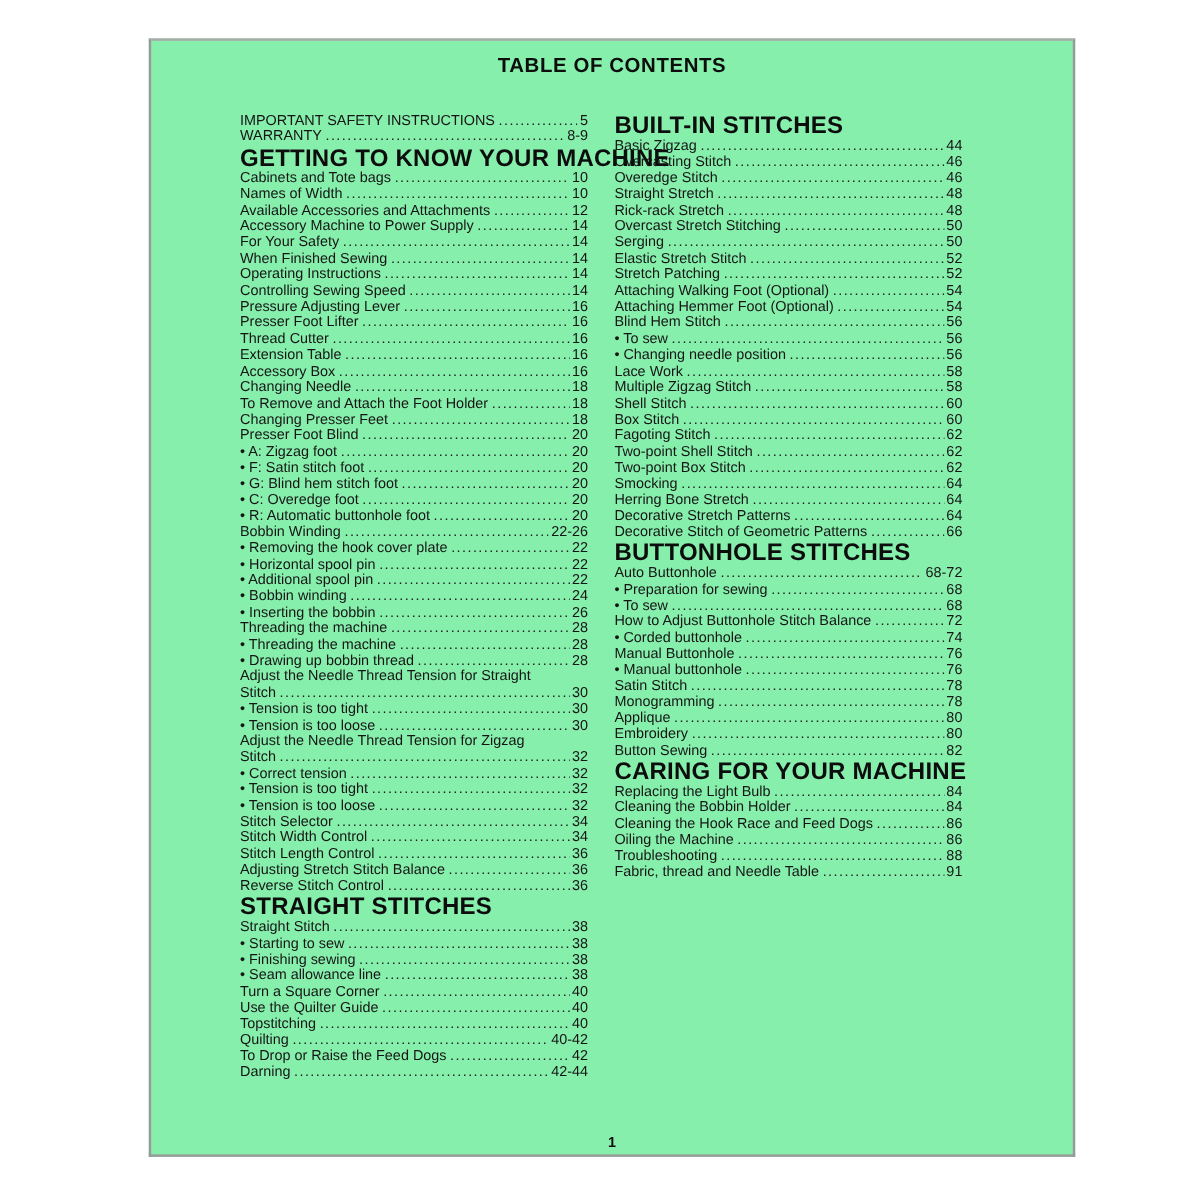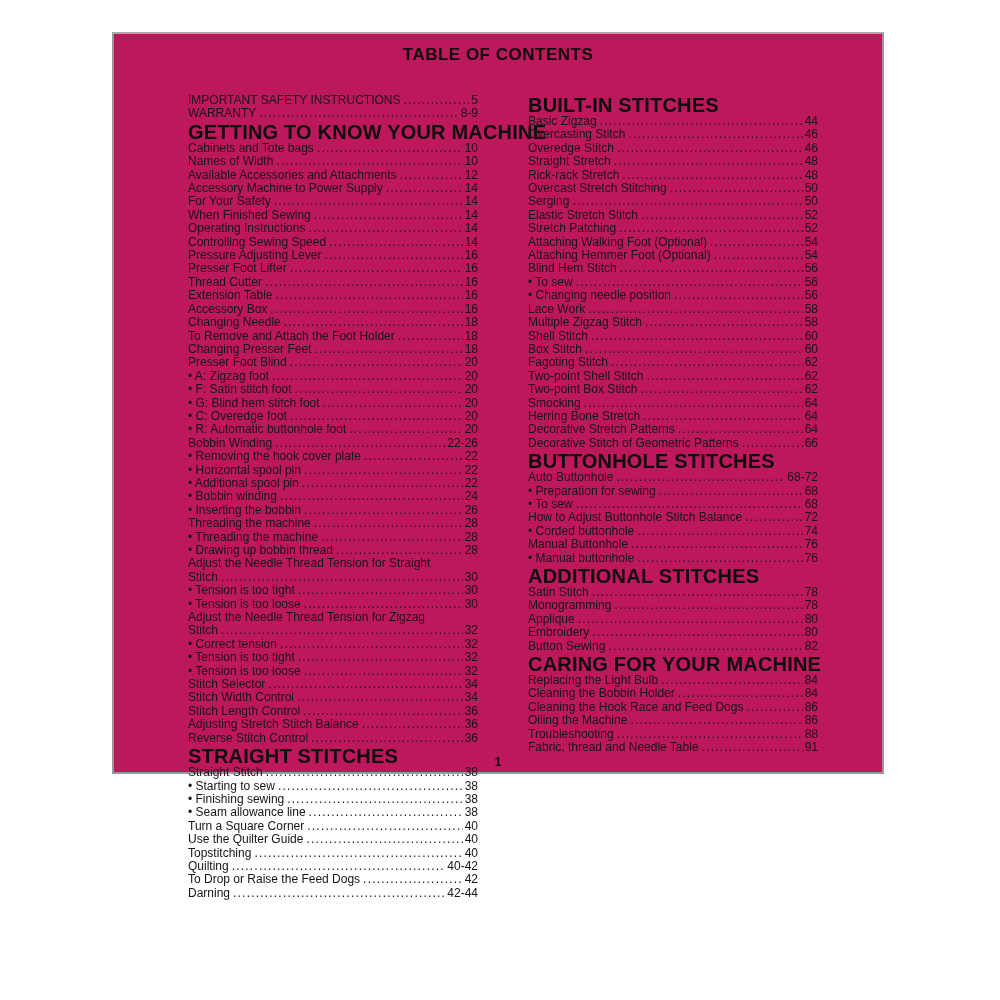--- a/index.html
+++ b/index.html
@@ -5,40 +5,40 @@
   * { margin: 0; padding: 0; box-sizing: border-box; }
   html, body {
     width: 1000px; height: 1000px;
     background: #ffffff;
     font-family: "Liberation Sans", "DejaVu Sans", sans-serif;
     color: #111111;
   }
   .canvas { position: relative; width: 1000px; height: 1000px; background: #ffffff; overflow: hidden; }
   .page {
     position: absolute;
-    left: 112px; top: 32px;
-    width: 772px; height: 742px;
-    background: #be185d;
+    left: 124px; top: 32px;
+    width: 772px; height: 932px;
+    background: #86efac;
     border: 2px solid #999999;
     border-top-color: #aaaaaa;
   }
   .title {
     margin-top: 11px;
     text-align: center;
     font-size: 17px;
     font-weight: bold;
     letter-spacing: 0.5px;
     line-height: 20px;
     color: #0d0d0d;
   }
   .columns {
     display: flex;
     margin-top: 29px;
     padding-left: 74px;
-    gap: 50px;
+    gap: 22px;
   }
   .col { width: 290px; flex: 0 0 290px; }
   .toc-heading {
     font-size: 20px;
     font-weight: bold;
     line-height: 18px;
     padding: 2px 0 1px 0;
     letter-spacing: 0.2px;
     color: #0d0d0d;
     white-space: nowrap;
@@ -520,21 +520,20 @@
           <div class="toc-entry">
             <span class="label">Manual Buttonhole</span>
             <span class="dots"></span>
             <span class="pnum">76</span>
           </div>
           <div class="toc-entry">
             <span class="label">• Manual buttonhole</span>
             <span class="dots"></span>
             <span class="pnum">76</span>
           </div>
-          <div class="toc-heading">ADDITIONAL STITCHES</div>
           <div class="toc-entry">
             <span class="label">Satin Stitch</span>
             <span class="dots"></span>
             <span class="pnum">78</span>
           </div>
           <div class="toc-entry">
             <span class="label">Monogramming</span>
             <span class="dots"></span>
             <span class="pnum">78</span>
           </div>

